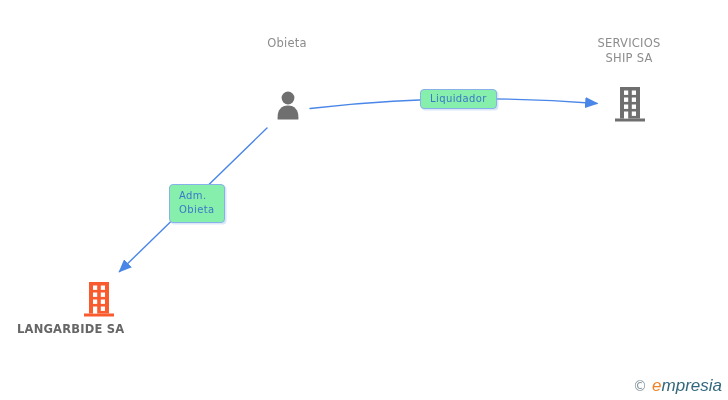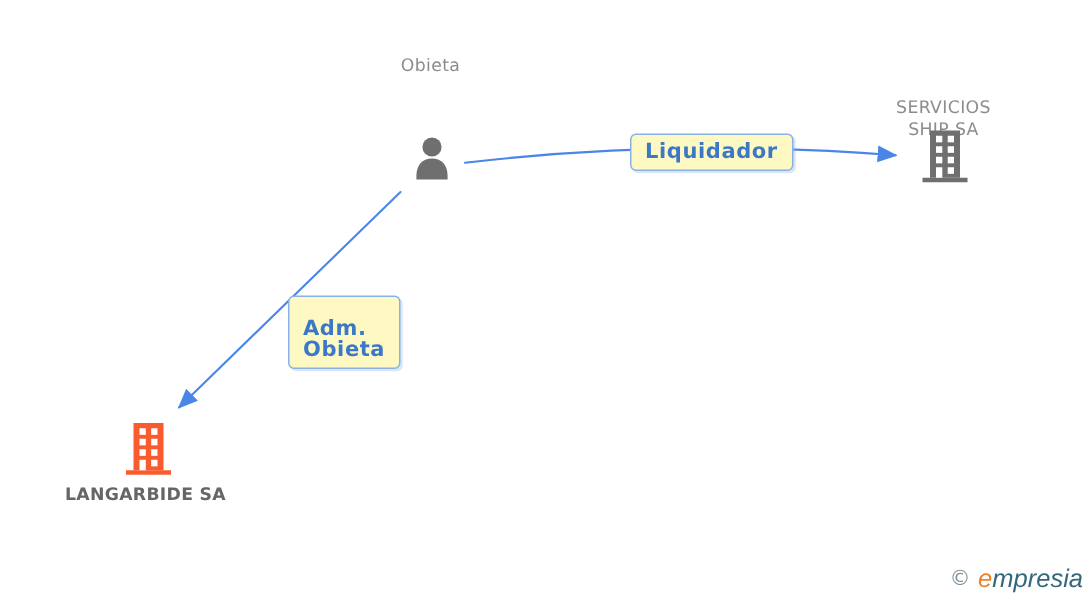--- a/index.html
+++ b/index.html
@@ -16,29 +16,28 @@
   }
   .node-label div{white-space:nowrap;}
   .person-icon-box{position:absolute;left:271px;top:90px;width:34px;height:32px;}
   .servicios-icon-box{position:absolute;left:613px;top:86px;width:34px;height:36px;}
   .langarbide-icon-box{position:absolute;left:82px;top:281px;width:34px;height:36px;}
   .person-fill{fill:var(--icon-gray);}
   .building-gray-fill{fill:var(--icon-gray);}
   .building-orange-fill{fill:var(--building-orange);}
   .window{fill:#ffffff;}
   .edge-label{
-    position:absolute;background:#fef9c3;border:1px solid var(--label-border-blue);
-    border-radius:4px;color:var(--label-text-blue);font-size:14px;letter-spacing:.4px;
+    position:absolute;background:#86efac;border:1px solid var(--label-border-blue);
+    border-radius:4px;color:var(--label-text-blue);font-size:10px;letter-spacing:.4px;
     box-shadow:1.5px 1.5px 0 rgba(150,185,230,.35);
-    font-weight:bold;
   }
   .edge-label-liquidador{left:420px;top:89px;padding:3px 9px 4px 9px;}
-  .edge-label-adm{left:169px;top:197px;padding:14px 9px 5px 9px;line-height:14px;text-align:left;margin-left:23px;}
+  .edge-label-adm{left:169px;top:184px;padding:4px 9px 5px 9px;line-height:14px;text-align:left;}
   .company-title{
-    position:absolute;left:17px;top:322px;width:160px;text-align:center;
+    position:absolute;left:17px;top:322px;width:160px;
     color:var(--company-name-dark);font-weight:bold;font-size:11.5px;letter-spacing:.2px;
   }
   .footer-logo{
     position:absolute;right:6px;bottom:5px;display:flex;align-items:center;gap:5px;
   }
   .copyright-glyph{color:var(--logo-copyright-gray);font-size:14px;line-height:14px;}
   .brand-word{
     font-family:Liberation Sans, sans-serif;font-style:italic;
     font-size:17px;line-height:18px;white-space:nowrap;
   }
@@ -63,21 +62,21 @@
   <div class="node-label" style="left:227px;top:36px;width:120px;">
     <div>Obieta</div>
   </div>
   <div class="person-icon-box">
     <svg viewBox="0 0 34 32" width="34" height="32">
       <circle class="person-fill" cx="17" cy="8" r="6.4"></circle>
       <path class="person-fill" d="M17,15.6 C10.4,15.6 6.6,20.2 6.6,27.2 L6.6,29.6 L27.4,29.6 L27.4,27.2 C27.4,20.2 23.6,15.6 17,15.6 Z"></path>
     </svg>
   </div>
 
-  <div class="node-label" style="left:569px;top:64px;width:120px;">
+  <div class="node-label" style="left:569px;top:36px;width:120px;">
     <div>SERVICIOS</div>
     <div>SHIP SA</div>
   </div>
   <div class="servicios-icon-box">
     <svg viewBox="0 0 34 36" width="34" height="36">
       <rect class="building-gray-fill" x="2" y="32.5" width="30" height="3"></rect>
       <rect class="building-gray-fill" x="7" y="1" width="20" height="31.5"></rect>
       <rect class="window" x="11" y="4.5" width="4.2" height="4.4"></rect>
       <rect class="window" x="18.8" y="4.5" width="4.2" height="4.4"></rect>
       <rect class="window" x="11" y="11.5" width="4.2" height="4.4"></rect>

